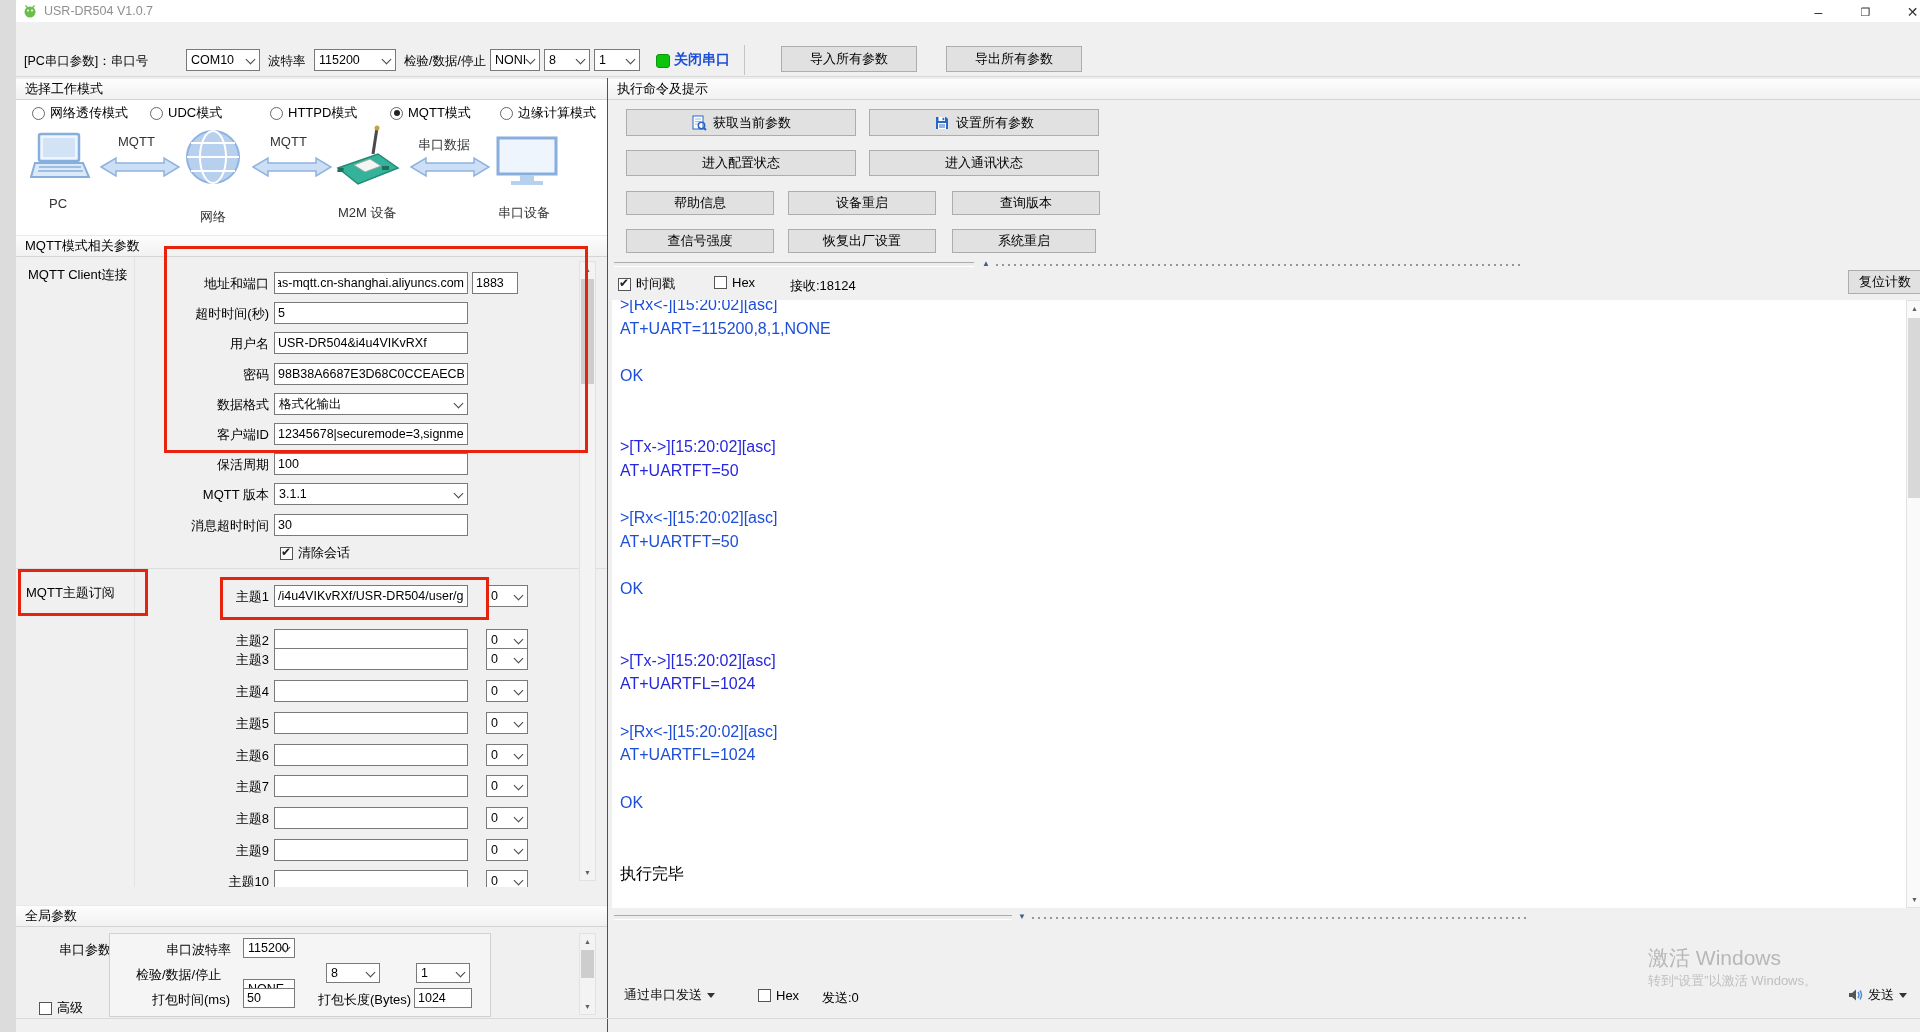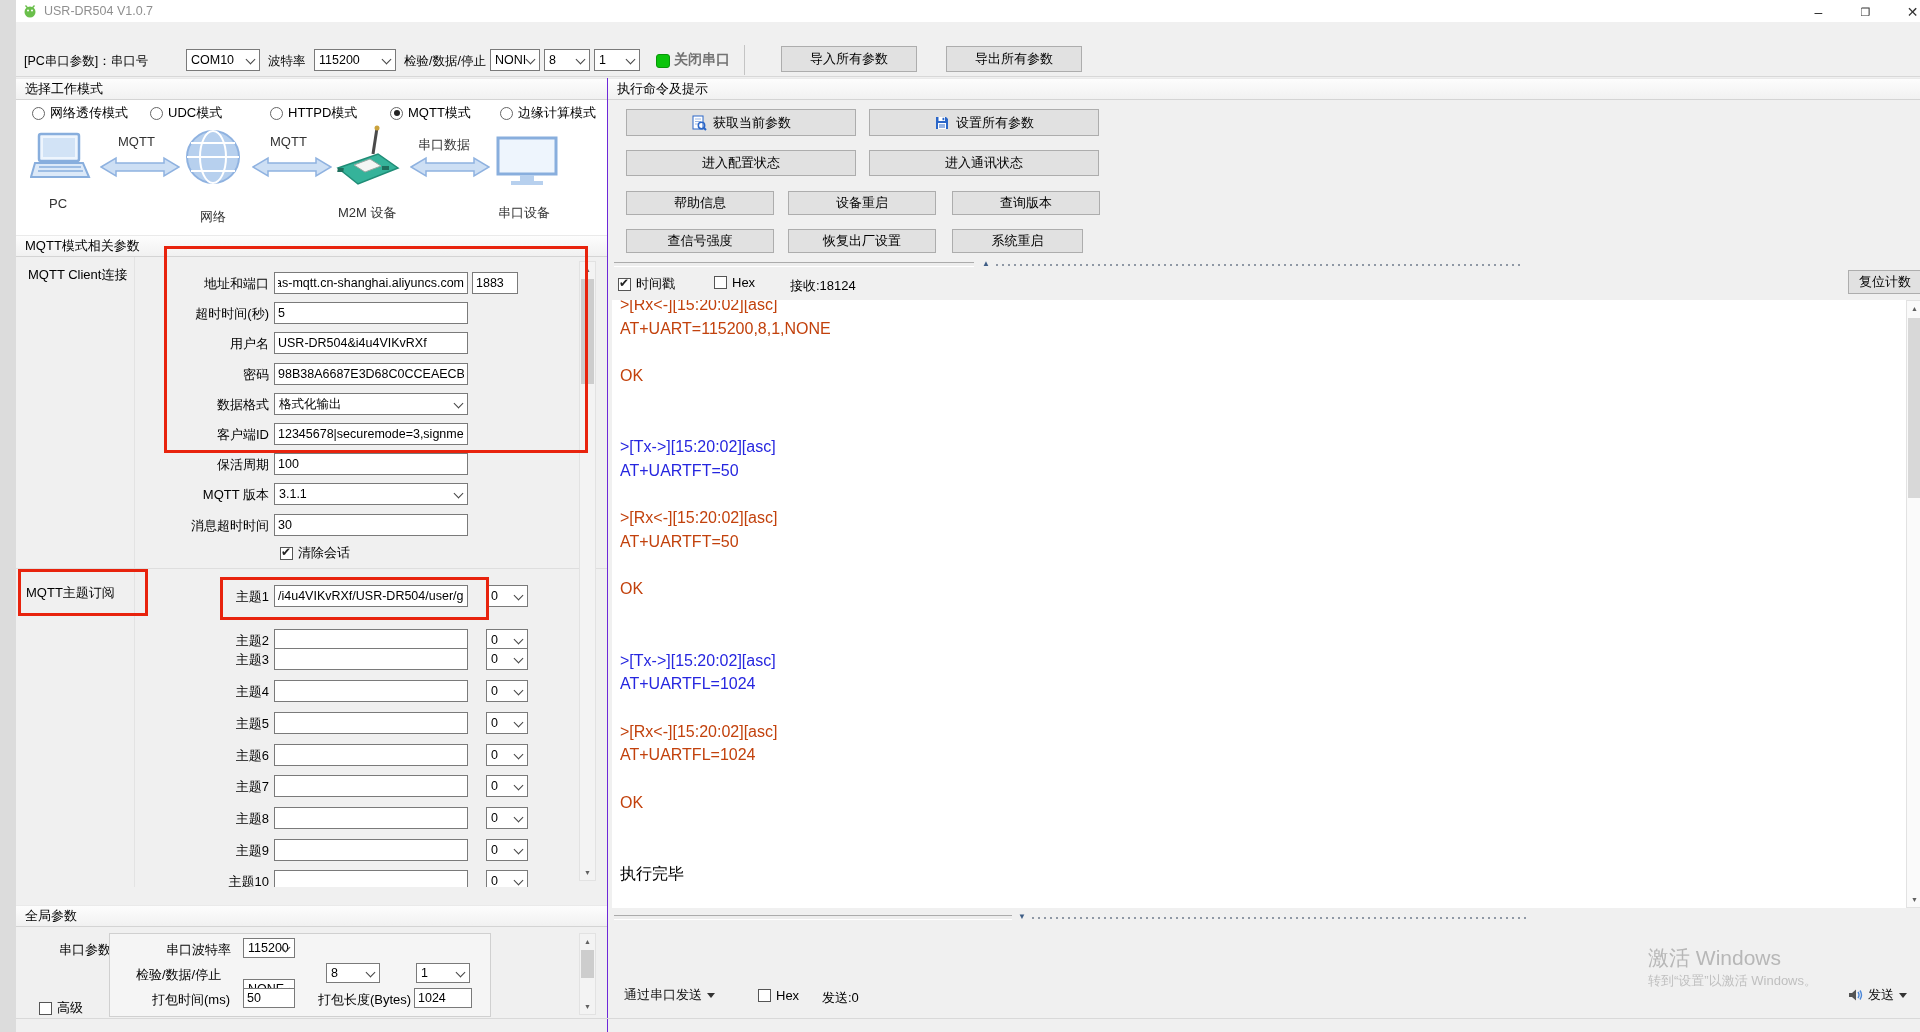--- a/index.html
+++ b/index.html
@@ -13,21 +13,21 @@
   .winbtn{width:47px;height:24px;display:flex;align-items:center;justify-content:center;color:#333;font-size:14px}
   .menubar{position:absolute;left:0;top:22px;width:100%;height:21px;background:#fff}
   .menu-item{position:absolute;top:3px;font-size:13px;color:#222}
   .toolbar{position:absolute;left:0;top:43px;width:100%;height:34px;background:#f0f0f0;border-bottom:1px solid #d8d8d8;box-sizing:border-box}
   .tlabel{position:absolute;top:10px;font-size:12.5px;white-space:nowrap}
   .combo{position:absolute;height:22px;background:#fff;border:1px solid #7a7a7a;box-sizing:border-box;
          font-size:12.5px;line-height:20px;padding:0 15px 0 4px;overflow:hidden;white-space:nowrap}
   .chev{position:absolute;right:5px;top:6px;width:6px;height:6px;border-right:1.5px solid #444;border-bottom:1.5px solid #444;transform:rotate(45deg)}
   .btn{background:#e1e1e1;border:1px solid #adadad;box-sizing:border-box;display:flex;align-items:center;justify-content:center;font-size:13px;gap:6px}
   .dot{position:absolute;width:12px;height:12px;border-radius:3px;background:#0bc40b;border:1px solid #089708}
-  .closeport{position:absolute;font-size:14px;font-weight:bold;color:#737373;white-space:nowrap}
+  .closeport{position:absolute;font-size:14px;font-weight:bold;color:#1d4ed8;white-space:nowrap}
   .vsep{position:absolute;width:1px;background:#c4c4c4}
   
   .group-hd{position:absolute;left:0;width:100%;height:22px;background:linear-gradient(#fdfdfd,#f1f1f1);
             border-top:1px solid #eaeaea;border-bottom:1px solid #d4d4d4;line-height:20px;padding-left:9px;box-sizing:border-box;font-size:13px}
   .left{position:absolute;left:0;top:78px;width:591px;height:954px;border-right:1px solid #6d28d9}
   .right{position:absolute;left:592px;top:78px;width:1328px;height:954px}
   .workmode{position:absolute;left:0;top:22px;width:591px;height:157px;background:#fff}
   .radio-item{position:absolute;top:4px;display:flex;align-items:center;gap:5px;font-size:13px}
   .radio{width:13px;height:13px;border:1px solid #666;border-radius:50%;background:#fff;position:relative;box-sizing:border-box}
   .radio.sel::after{content:"";position:absolute;left:2.5px;top:2.5px;width:6px;height:6px;border-radius:50%;background:#222}
@@ -53,21 +53,21 @@
   
   .cmdbtn{position:absolute}
   .splitter{position:absolute;left:4px;height:10px}
   .groove{position:absolute;height:3px;border-top:1px solid #ababab;border-bottom:1px solid #fff;background:#ededed}
   .dots{position:absolute;height:2px;background-image:repeating-linear-gradient(90deg,#8f98a5 0 2px,transparent 2px 6px)}
   .tri{position:absolute;font-size:8px;color:#3f5e86;line-height:8px}
   .loghdr-txt{position:absolute;font-size:13px;white-space:nowrap}
   .logarea{position:absolute;left:4px;top:222px;width:1294px;height:608px;background:#fff;overflow:hidden;padding-left:8px;box-sizing:border-box}
   .loglines{margin-top:-7px}
   .logline{line-height:23.7px;font-size:16px;white-space:pre}
-  .c-rx{color:#c2410c}.c-tx{color:#2626df}.c-info{color:#000}.c-b{color:#000}
+  .c-rx{color:#1d4ed8}.c-tx{color:#2626df}.c-info{color:#000}.c-b{color:#000}
   .wm1{position:absolute;font-size:21px;color:#b7b7b7}
   .wm2{position:absolute;font-size:13px;color:#bfbfbf}
   .sendflat{position:absolute;display:flex;align-items:center;gap:5px;font-size:13px;color:#111}
   .smalltri{width:0;height:0;border-left:4px solid transparent;border-right:4px solid transparent;border-top:5px solid #333;display:inline-block}
   .bottomline{position:absolute;left:0;top:1018px;width:1920px;height:1px;background:#d9d9d9}
 </style>
 </head>
 <body>
 
 <div class="app">
@@ -386,21 +386,21 @@
       </div>
     <div class="btn cmdbtn" style="left:344px;top:113px;width:148px;height:24px">
         <span>查询版本</span>
       </div>
     <div class="btn cmdbtn" style="left:18px;top:151px;width:148px;height:24px">
         <span>查信号强度</span>
       </div>
     <div class="btn cmdbtn" style="left:180px;top:151px;width:148px;height:24px">
         <span>恢复出厂设置</span>
       </div>
-    <div class="btn cmdbtn" style="left:344px;top:151px;width:131px;height:24px">
+    <div class="btn cmdbtn" style="left:344px;top:151px;width:144px;height:24px">
         <span>系统重启</span>
       </div>
 
     <div class="splitter" style="top:181px;width:1300px">
       <div class="groove" style="left:2px;top:3px;width:360px"></div>
       <span class="tri" style="left:370px;top:1px">▲</span>
       <div class="dots" style="left:384px;top:5px;width:528px"></div>
     </div>
 
     <div class="cbrow" style="left:10px;top:197px">

